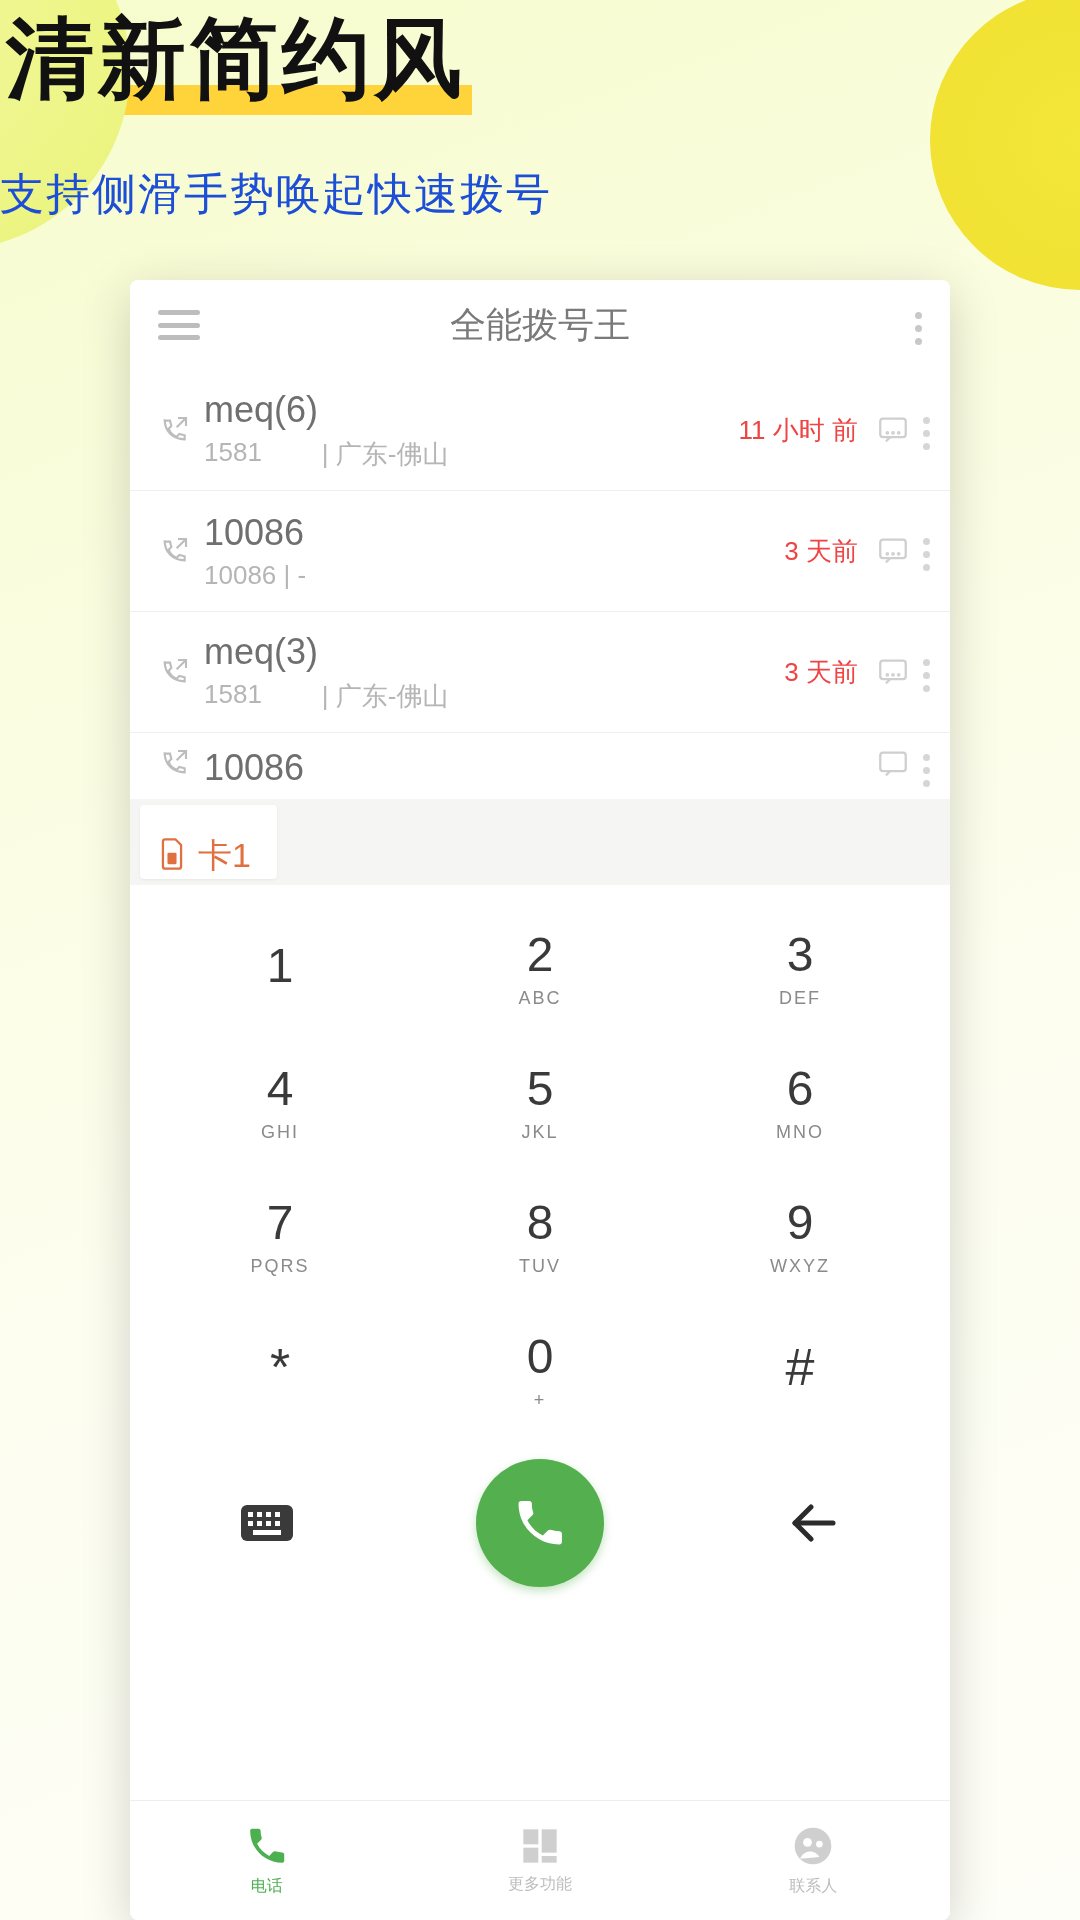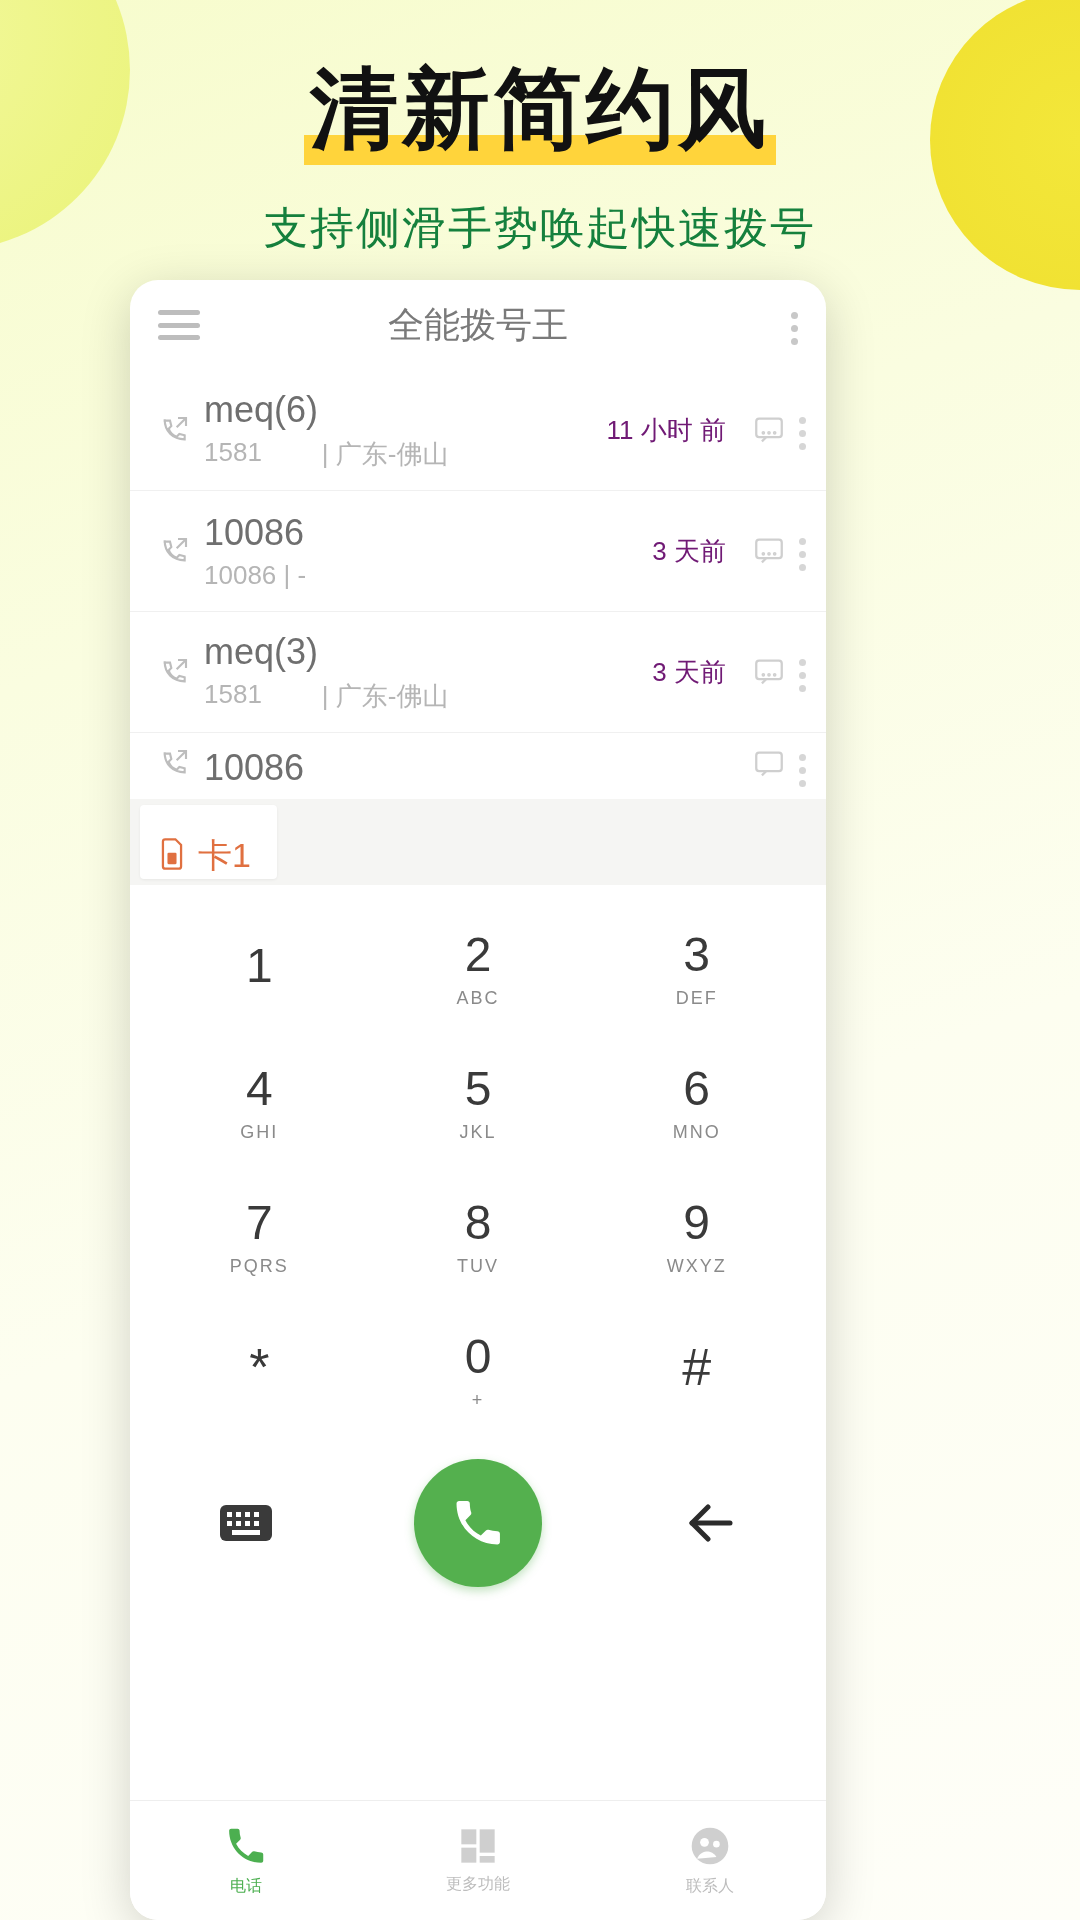--- a/index.html
+++ b/index.html
@@ -19,53 +19,51 @@
   }
   .bg-circle-right {
     position: absolute;
     width: 300px; height: 300px;
     border-radius: 50%;
     background: radial-gradient(circle at 50% 50%, #f3e73a, #f0e030);
     right: -150px; top: -10px;
   }
   .hero {
     position: relative;
-    text-align: center;
-    padding-top: 50px;
   }
   .hero h1 {
     display: inline-block;
     font-size: 88px;
     font-weight: 700;
     letter-spacing: 4px;
     color: #111;
     position: relative;
     padding: 0 6px 6px 6px;
   }
   .hero h1::before {
     content: "";
     position: absolute;
     left: 0; right: 0; bottom: 10px;
     height: 30px;
     background: #ffd43b;
     z-index: -1;
   }
   .hero p {
-    margin-top: 24px;
+    margin-top: 40px;
     font-size: 44px;
-    color: #15803d;
+    color: #1d4ed8;
     letter-spacing: 2px;
   }
   
   .phone {
     position: absolute;
     left: 130px; top: 280px;
-    width: 696px; height: 1640px;
+    width: 820px; height: 1640px;
     background: #fff;
-    border-radius: 28px;
+    border-radius: 8px;
     box-shadow: 0 12px 50px rgba(0,0,0,0.18);
     overflow: hidden;
   }
   
   .app-header {
     height: 90px;
     display: flex;
     align-items: center;
     padding: 0 28px;
   }
@@ -83,21 +81,21 @@
   .call-row {
     display: flex; align-items: center;
     padding: 18px 20px 18px 22px;
     height: 120px;
   }
   .row-divider { height: 1px; background: #f0f0f0; margin: 0; }
   .call-icon { width: 44px; display:flex; align-items:center; justify-content:center; }
   .call-main { flex: 1; padding-left: 8px; }
   .call-name { font-size: 36px; color: #6f6f6f; }
   .call-sub { font-size: 26px; color: #b5b5b5; margin-top: 6px; display:flex; gap: 60px;}
-  .call-time { font-size: 26px; color: #701a75; margin-right: 23px; white-space: nowrap; }
+  .call-time { font-size: 26px; color: #ef4444; margin-right: 15px; white-space: nowrap; }
   .sms-icon { width: 40px; display:flex; align-items:center; justify-content:center; margin-right: 10px;}
   .row-more .vdots i { background: #d6d6d6; }
   .call-row.partial { height: 66px; overflow: hidden; align-items: flex-start; padding-top: 14px;}
   
   .sim-bar {
     height: 86px;
     background: #f5f5f3;
     display: flex; align-items: center;
     padding-left: 10px;
   }

